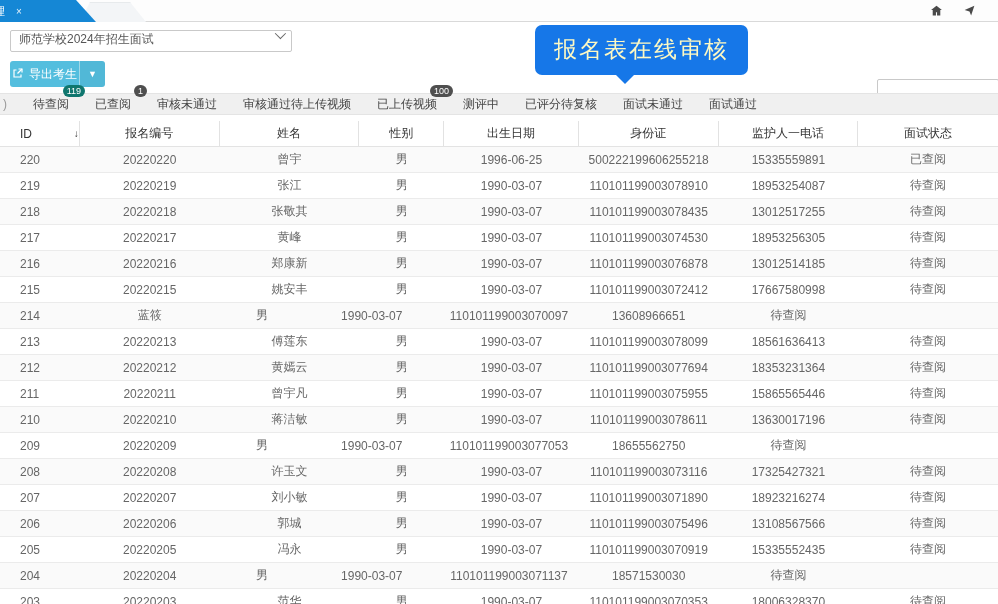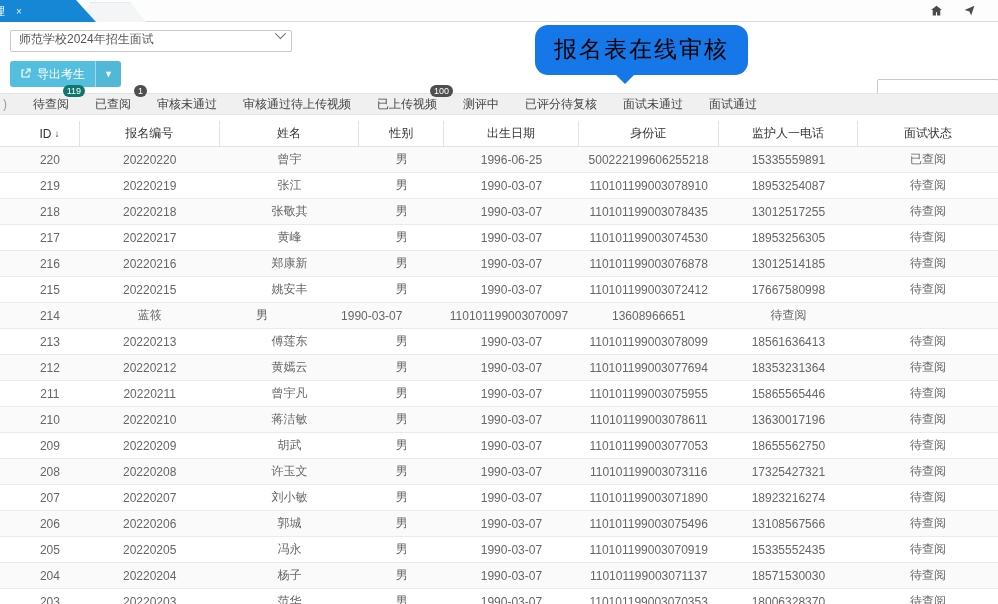--- a/index.html
+++ b/index.html
@@ -22,29 +22,29 @@
   
   .toolbar { position:relative; padding:8px 10px 6px 10px; background:#fff; }
   .select-box { width:282px; height:22px; border:1px solid #c9c9c9; border-radius:2px; background:#fff;
     display:flex; align-items:flex-start; justify-content:space-between; padding:0 8px; cursor:pointer; }
   .select-box .val { font-size:12px; color:#555; }
   .chev { width:8px; height:8px; border-right:1.5px solid #666; border-bottom:1.5px solid #666;
     transform:rotate(45deg) translateY(-2px); }
   .actions-row { margin-top:9px; height:26px; display:flex; align-items:center; }
   .export-btn { height:26px; background:#54bede; border-radius:3px; display:flex; align-items:stretch;
     color:#fff; font-size:12px; cursor:pointer; overflow:hidden; }
-  .export-btn .main { display:flex; align-items:center; gap:5px; padding:0 10px; }
+  .export-btn .main { display:flex; align-items:center; gap:5px; padding:0 2px; }
   .export-btn .caret { display:flex; align-items:center; padding:0 8px; border-left:1px solid rgba(255,255,255,.45);
     background:rgba(0,0,0,.03); font-size:9px; }
   .search-input { position:absolute; right:-1px; top:57px; width:122px; height:23px;
     border:1px solid #c9c9c9; border-radius:2px; font-size:12px; padding:0 6px; outline:none; }
 
   
-  .callout { position:absolute; left:535px; top:25px; z-index:20; background:#1677e8; color:#000000;
-    font-size:23px; letter-spacing:2px; padding:9px 19px 10px 19px; border-radius:13px; }
+  .callout { position:absolute; left:535px; top:25px; z-index:20; background:#1677e8; color:#fef9c3;
+    font-size:23px; letter-spacing:2px; padding:9px 19px 10px 19px; border-radius:7px; }
   .callout::after { content:""; position:absolute; left:80px; bottom:-9px; width:0; height:0;
     border-left:10px solid transparent; border-right:10px solid transparent; border-top:10px solid #1677e8; }
 
   
   .tabs-row { position:relative; height:22px; background:#f0f0f0; border-top:1px solid #e4e4e4;
     border-bottom:1px solid #e4e4e4; display:flex; align-items:center; gap:26px; padding-left:3px; }
   .overflow-ind { color:#9a9a9a; font-size:12px; }
   .stab { position:relative; font-size:12px; color:#454545; white-space:nowrap; cursor:pointer; }
   .badge { position:absolute; top:-11px; right:-16px; color:#fff; font-size:9px; line-height:12px;
     border-radius:8px; padding:0 4px; min-width:12px; text-align:center; }
@@ -53,21 +53,21 @@
 
   
   .tbl { margin-top:6px; }
   .trow { display:flex; align-items:center; height:26px; border-bottom:1px solid #ebebeb; }
   .trow.head { border-bottom:1px solid #e3e3e3; }
   .trow.head .cell { font-size:12px; color:#333; }
   .trow.head .cell:not(:last-child) { border-right:1px solid #e2e2e2; }
   .tbody .trow:nth-child(odd) { background:#fafafa; }
   .cell { font-size:12px; color:#666; text-align:center; overflow:hidden; white-space:nowrap;
     height:100%; display:flex; align-items:center; justify-content:center; }
-  .c0 { width:8%; justify-content:center; padding-left:20px; }
+  .c0 { width:8%; justify-content:space-between; padding-left:20px; }
   .c1 { width:14%; } .c2 { width:14%; } .c3 { width:8.5%;justify-content:center; } .c4 { width:13.5%; }
   .c5 { width:14%; } .c6 { width:14%; } .c7 { width:14%; }
   .head .c1 { color:#3fa7f0; }
   .sort-arrow { font-size:10px; margin-left:3px; color:#333; font-weight:bold; }
 </style>
 </head>
 <body>
 
 <div class="app">
 
@@ -265,21 +265,20 @@
           <div class="cell c2">蒋洁敏</div>
           <div class="cell c3">男</div>
           <div class="cell c4">1990-03-07</div>
           <div class="cell c5">110101199003078611</div>
           <div class="cell c6">13630017196</div>
           <div class="cell c7">待查阅</div>
         </div>
         <div class="trow">
           <div class="cell c0">209</div>
           <div class="cell c1">20220209</div>
-          <div class="cell c2">胡武</div>
           <div class="cell c3">男</div>
           <div class="cell c4">1990-03-07</div>
           <div class="cell c5">110101199003077053</div>
           <div class="cell c6">18655562750</div>
           <div class="cell c7">待查阅</div>
         </div>
         <div class="trow">
           <div class="cell c0">208</div>
           <div class="cell c1">20220208</div>
           <div class="cell c2">许玉文</div>
@@ -315,21 +314,20 @@
           <div class="cell c2">冯永</div>
           <div class="cell c3">男</div>
           <div class="cell c4">1990-03-07</div>
           <div class="cell c5">110101199003070919</div>
           <div class="cell c6">15335552435</div>
           <div class="cell c7">待查阅</div>
         </div>
         <div class="trow">
           <div class="cell c0">204</div>
           <div class="cell c1">20220204</div>
-          <div class="cell c2">杨子</div>
           <div class="cell c3">男</div>
           <div class="cell c4">1990-03-07</div>
           <div class="cell c5">110101199003071137</div>
           <div class="cell c6">18571530030</div>
           <div class="cell c7">待查阅</div>
         </div>
         <div class="trow">
           <div class="cell c0">203</div>
           <div class="cell c1">20220203</div>
           <div class="cell c2">范华</div>

